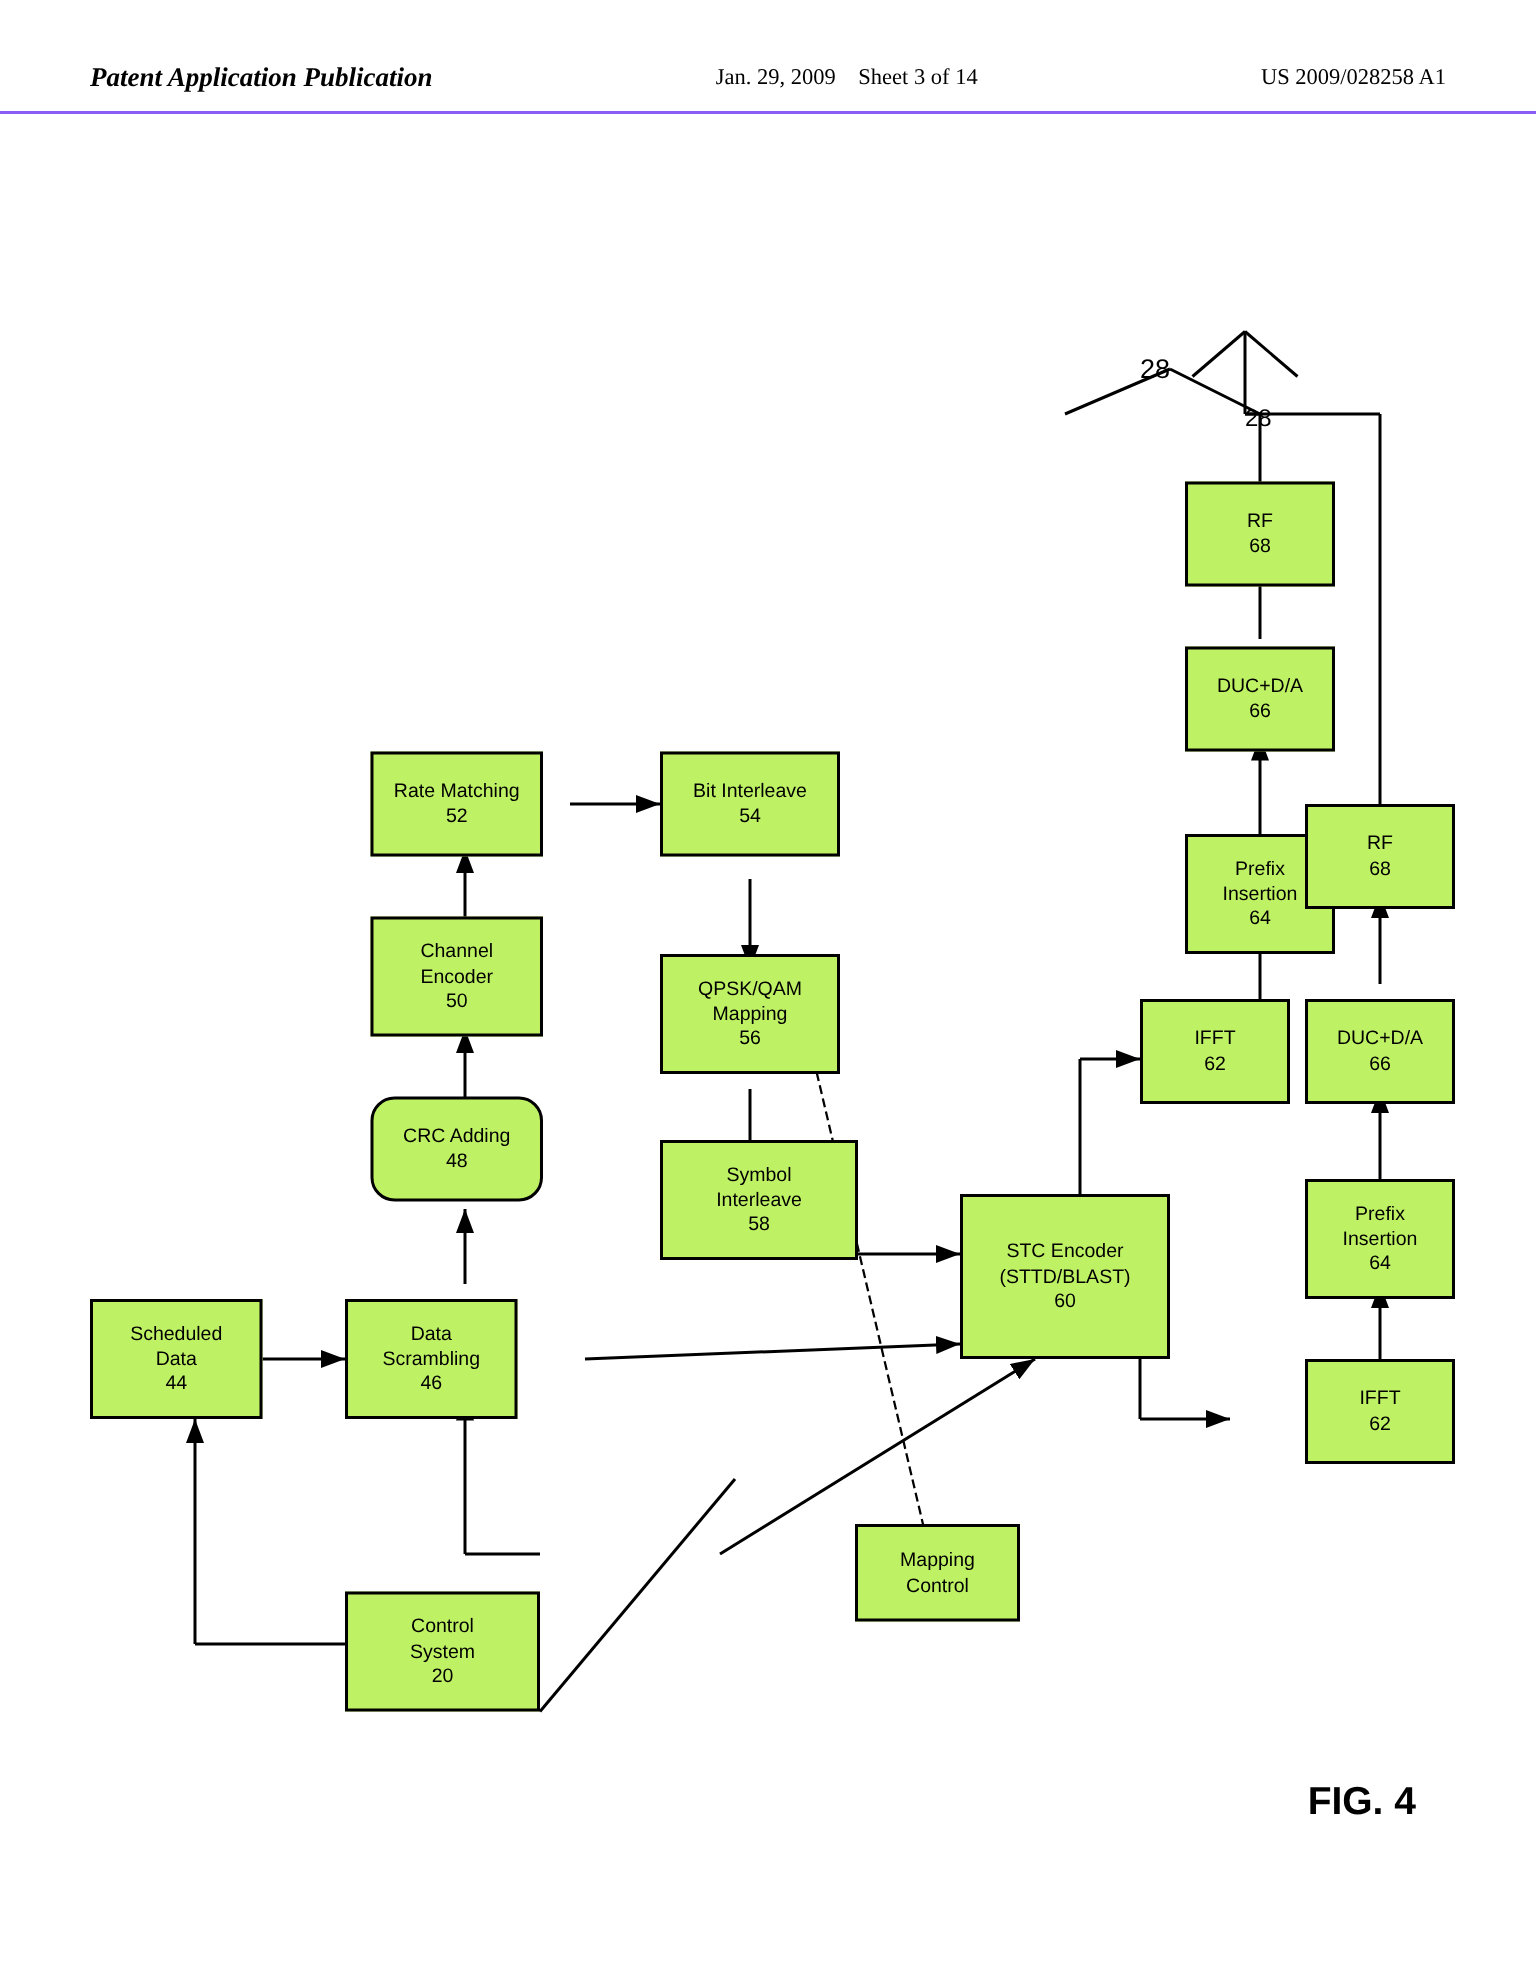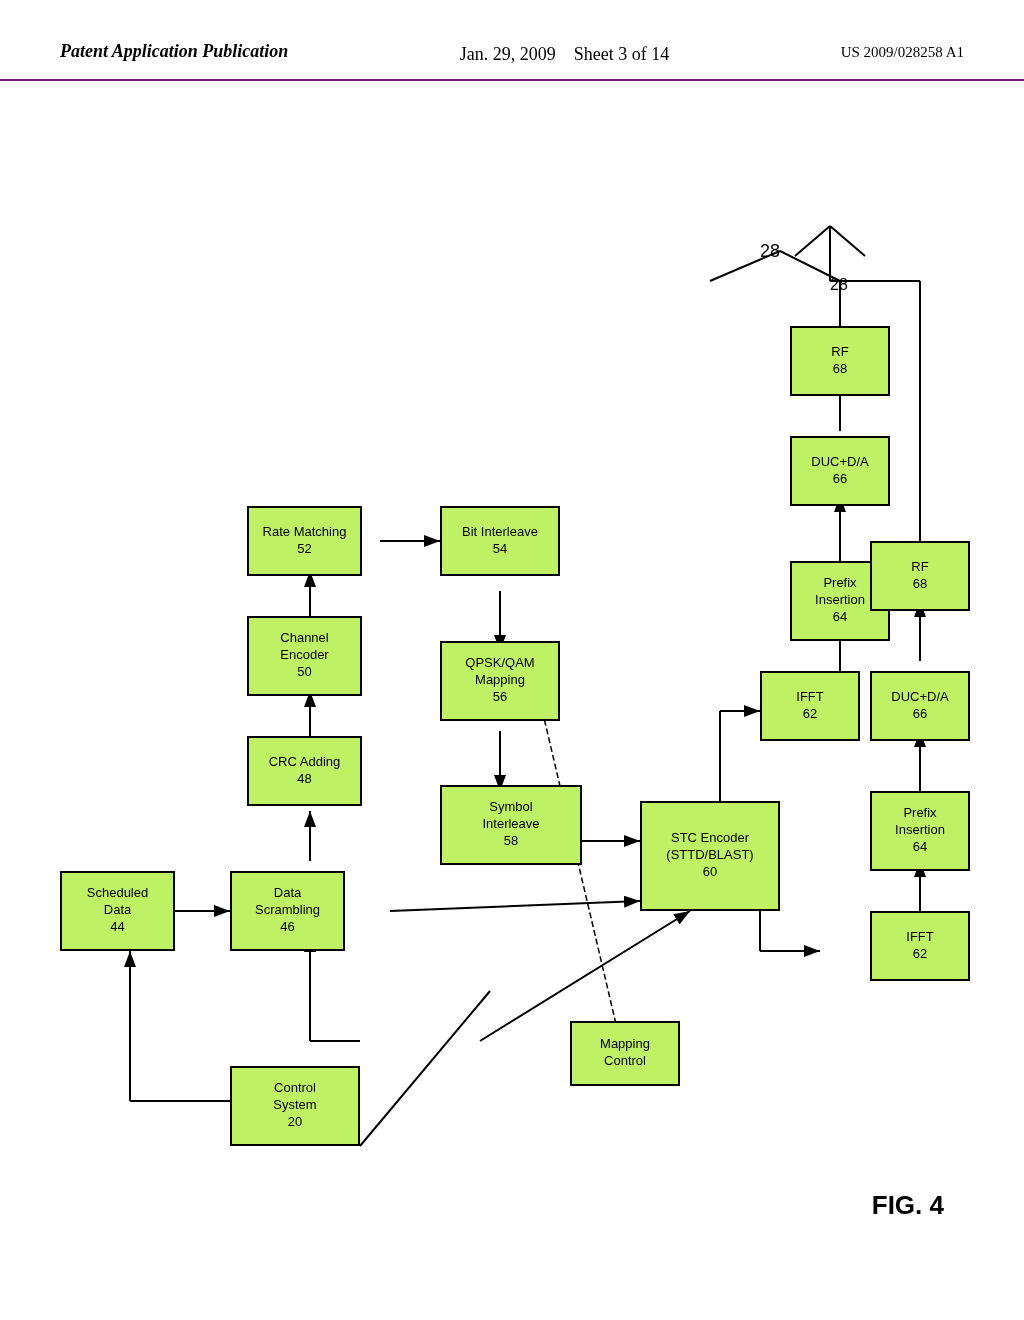--- a/index.html
+++ b/index.html
@@ -10,32 +10,32 @@
       min-height: 1320px;
       position: relative;
       overflow-x: hidden;
     }
 
     .page-header {
       display: flex;
       justify-content: space-between;
       align-items: flex-start;
       padding: 40px 60px 10px 60px;
-      border-bottom: 2px solid #701a75;
+      border-bottom: 2px solid #8b5cf6;
     }
 
     .header-left {
       font-size: 18px;
       font-weight: bold;
       font-style: italic;
       line-height: 1.3;
     }
 
     .header-center {
-      font-size: 18px;
+      font-size: 15px;
       text-align: center;
       line-height: 1.6;
     }
 
     .header-right {
       font-size: 15px;
       text-align: left;
       line-height: 1.6;
     }
 
@@ -173,21 +173,21 @@
     <span>Data</span>
     <span class="num">44</span>
   </div>
 
   <div class="block" style="left:230px; top:790px; width:115px; height:80px;">
     <span>Data</span>
     <span>Scrambling</span>
     <span class="num">46</span>
   </div>
 
-  <div class="block" style="left:247px; top:655px; width:115px; height:70px;">
+  <div class="block" style="left:247px; top:655px; width:115px; height:70px;border-radius:16px;">
     <span>CRC Adding</span>
     <span class="num">48</span>
   </div>
 
   <div class="block" style="left:247px; top:535px; width:115px; height:80px;">
     <span>Channel</span>
     <span>Encoder</span>
     <span class="num">50</span>
   </div>
 
@@ -200,21 +200,21 @@
     <span>Bit Interleave</span>
     <span class="num">54</span>
   </div>
 
   <div class="block" style="left:440px; top:560px; width:120px; height:80px;">
     <span>QPSK/QAM</span>
     <span>Mapping</span>
     <span class="num">56</span>
   </div>
 
-  <div class="block" style="left:440px; top:704px; width:142px; height:80px;">
+  <div class="block" style="left:440px; top:684px; width:132px; height:80px;">
     <span>Symbol</span>
     <span>Interleave</span>
     <span class="num">58</span>
   </div>
 
   <div class="block" style="left:640px; top:720px; width:140px; height:110px;text-align:center;">
     <span>STC Encoder</span>
     <span>(STTD/BLAST)</span>
     <span class="num">60</span>
   </div>

